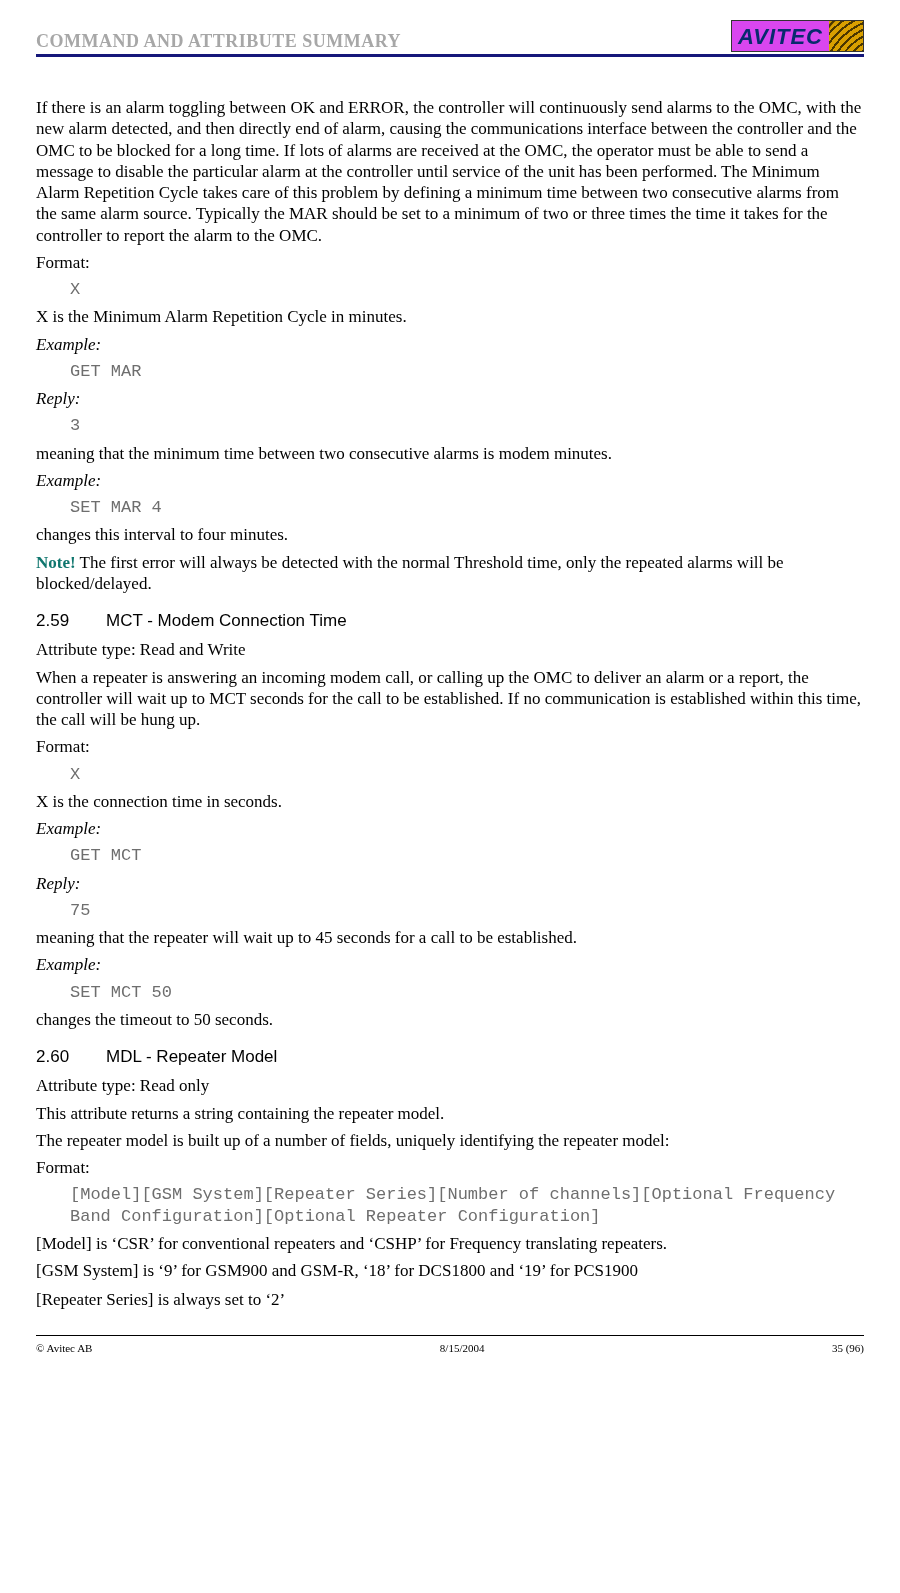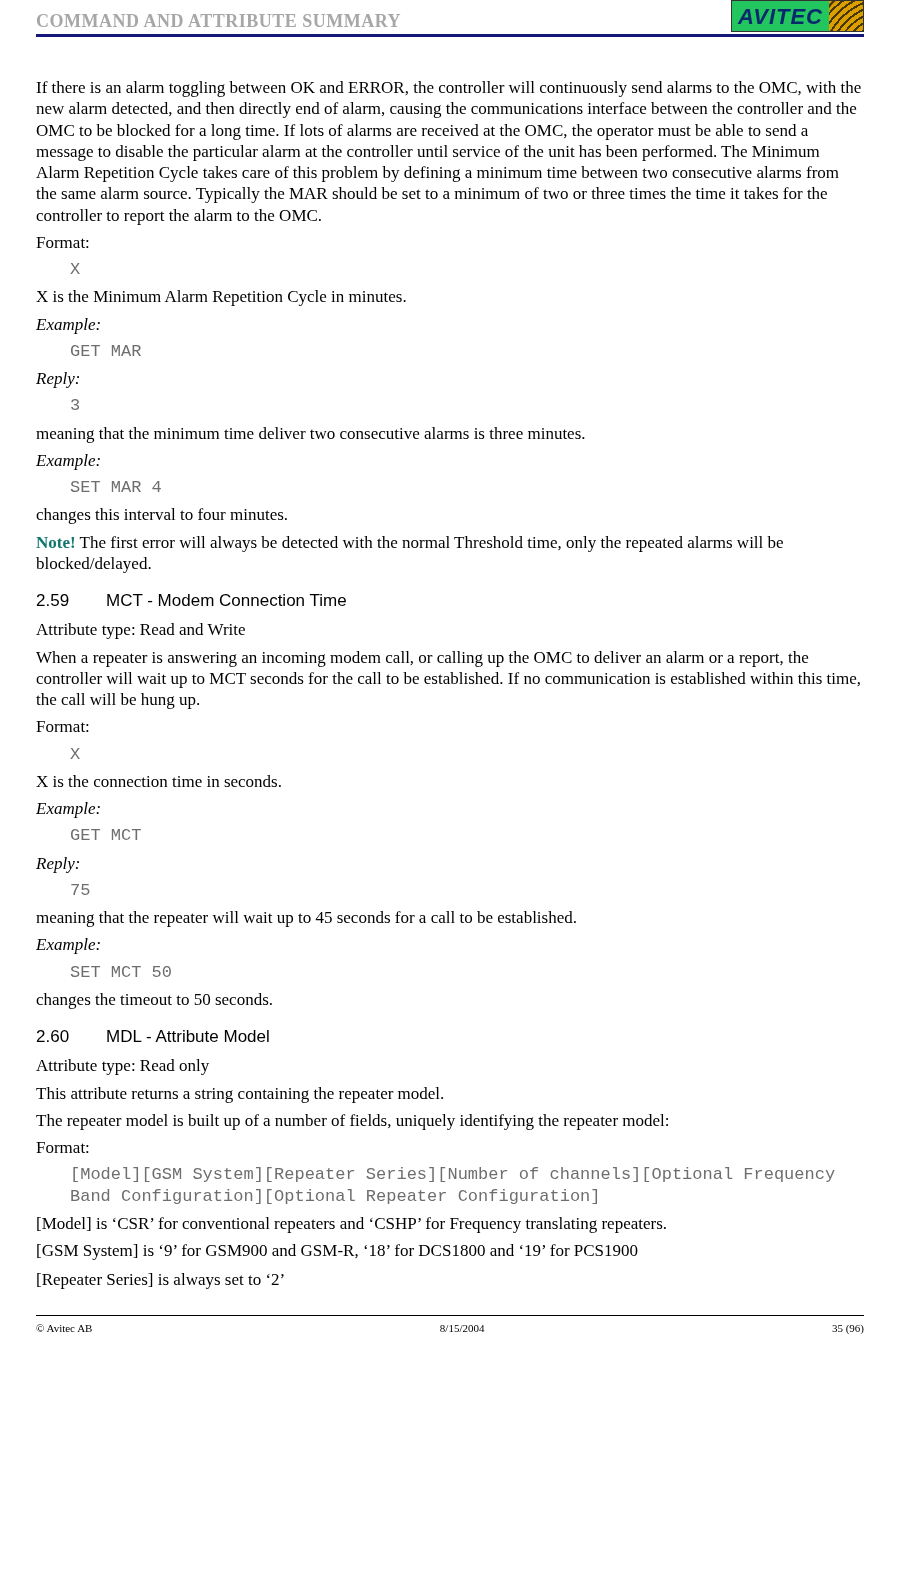--- a/index.html
+++ b/index.html
@@ -13,20 +13,21 @@
     width: 900px;
   }
   .page {
     box-sizing: border-box;
     padding: 0 36px;
   }
   .header {
     display: flex;
     justify-content: space-between;
     align-items: flex-end;
+    padding-top: 20px;
     margin-bottom: 2px;
   }
   .header-title {
     font-family: "Times New Roman", serif;
     font-weight: bold;
     color: #a7a7a7;
     font-size: 18px;
     letter-spacing: 0.5px;
   }
   .logo-wrap {
@@ -34,21 +35,21 @@
     border-left:1px solid #333; border-top:1px solid #333; border-right:1px solid #333; border-bottom:1px solid #333;
   }
   .logo-text {
     font-family: Arial, Helvetica, sans-serif;
     font-weight: 900;
     font-style: italic;
     font-size: 22px;
     letter-spacing: 1px;
     padding: 2px 6px 0 6px;
     color: #082a6d;
-    background:#22c55e;
+    background:#d946ef;
   }
   .logo-art {
     width: 34px;
     background: #d9a000;
     position: relative;
     overflow: hidden;
   }
   .logo-art::before {
     content:"";
     position:absolute;
@@ -106,21 +107,21 @@
   <p>If there is an alarm toggling between OK and ERROR, the controller will continuously send alarms to the OMC, with the new alarm detected, and then directly end of alarm, causing the communications interface between the controller and the OMC to be blocked for a long time. If lots of alarms are received at the OMC, the operator must be able to send a message to disable the particular alarm at the controller until service of the unit has been performed. The Minimum Alarm Repetition Cycle takes care of this problem by defining a minimum time between two consecutive alarms from the same alarm source. Typically the MAR should be set to a minimum of two or three times the time it takes for the controller to report the alarm to the OMC.</p>
 
   <p class="bold">Format:</p>
   <div class="mono">X</div>
   <p>X is the Minimum Alarm Repetition Cycle in minutes.</p>
 
   <p class="italic">Example:</p>
   <div class="mono">GET MAR</div>
   <p class="italic">Reply:</p>
   <div class="mono">3</div>
-  <p>meaning that the minimum time deliver two consecutive alarms is three minutes.</p>
+  <p>meaning that the minimum time between two consecutive alarms is modem minutes.</p>
 
   <p class="italic">Example:</p>
   <div class="mono">SET MAR 4</div>
   <p>changes this interval to four minutes.</p>
 
   <p><span class="note-red">Note!</span><span> The first error will always be detected with the normal Threshold time, only the repeated alarms will be blocked/delayed.</span></p>
 
   <div class="section-h">
     <span class="section-num">2.59</span><span>MCT - Modem Connection Time</span>
   </div>
@@ -135,21 +136,21 @@
   <div class="mono">GET MCT</div>
   <p class="italic">Reply:</p>
   <div class="mono">75</div>
   <p>meaning that the repeater will wait up to 45 seconds for a call to be established.</p>
 
   <p class="italic">Example:</p>
   <div class="mono">SET MCT 50</div>
   <p>changes the timeout to 50 seconds.</p>
 
   <div class="section-h">
-    <span class="section-num">2.60</span><span>MDL - Attribute Model</span>
+    <span class="section-num">2.60</span><span>MDL - Repeater Model</span>
   </div>
   <p>Attribute type: Read only</p>
   <p>This attribute returns a string containing the repeater model.</p>
   <p>The repeater model is built up of a number of fields, uniquely identifying the repeater model:</p>
 
   <p class="bold">Format:</p>
   <div class="mono">[Model][GSM System][Repeater Series][Number of channels][Optional Frequency Band Configuration][Optional Repeater Configuration]</div>
   <p>[Model] is ‘CSR’ for conventional repeaters and ‘CSHP’ for Frequency translating repeaters.</p>
   <p style="margin-bottom:8px">[GSM System] is ‘9’ for GSM900 and GSM-R, ‘18’ for DCS1800 and ‘19’ for PCS1900</p>
   <p style="margin-top:5px">[Repeater Series] is always set to ‘2’</p>

